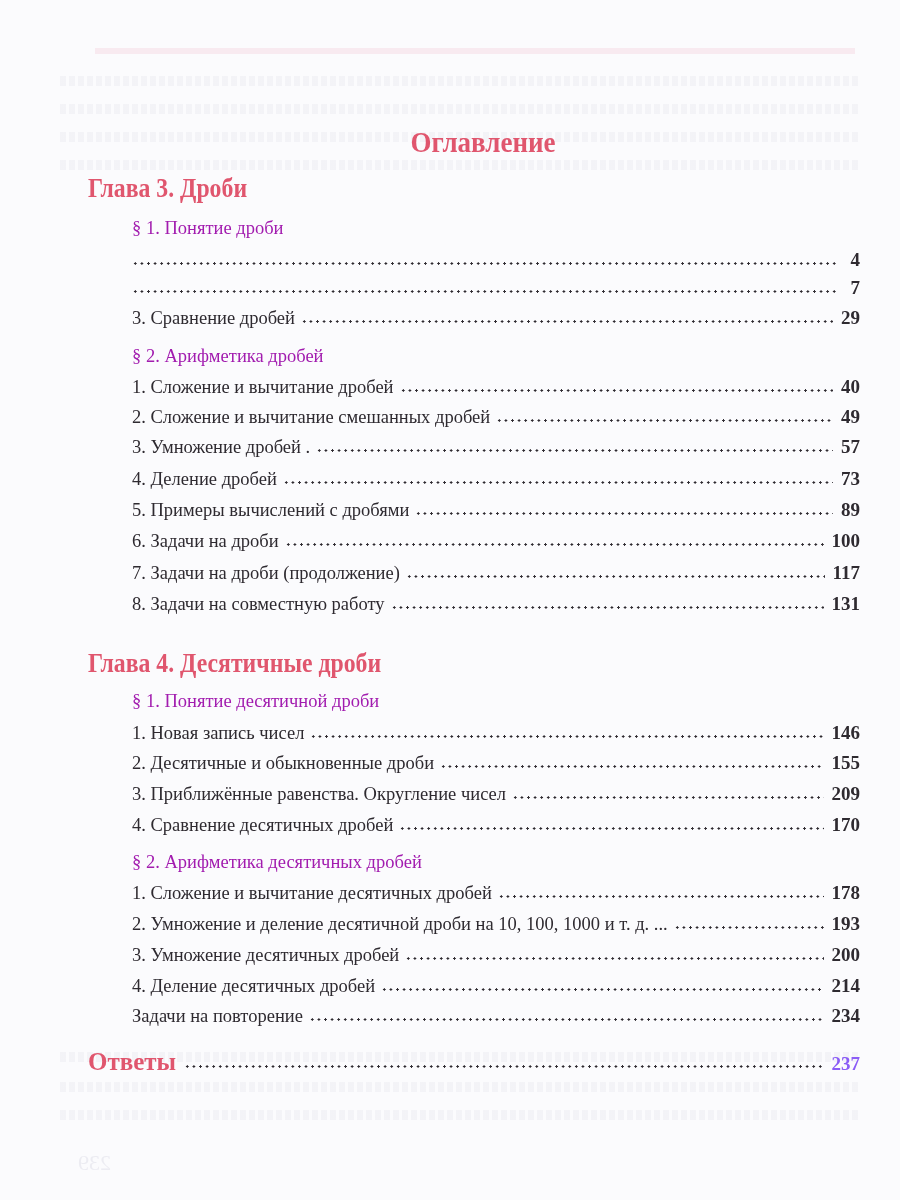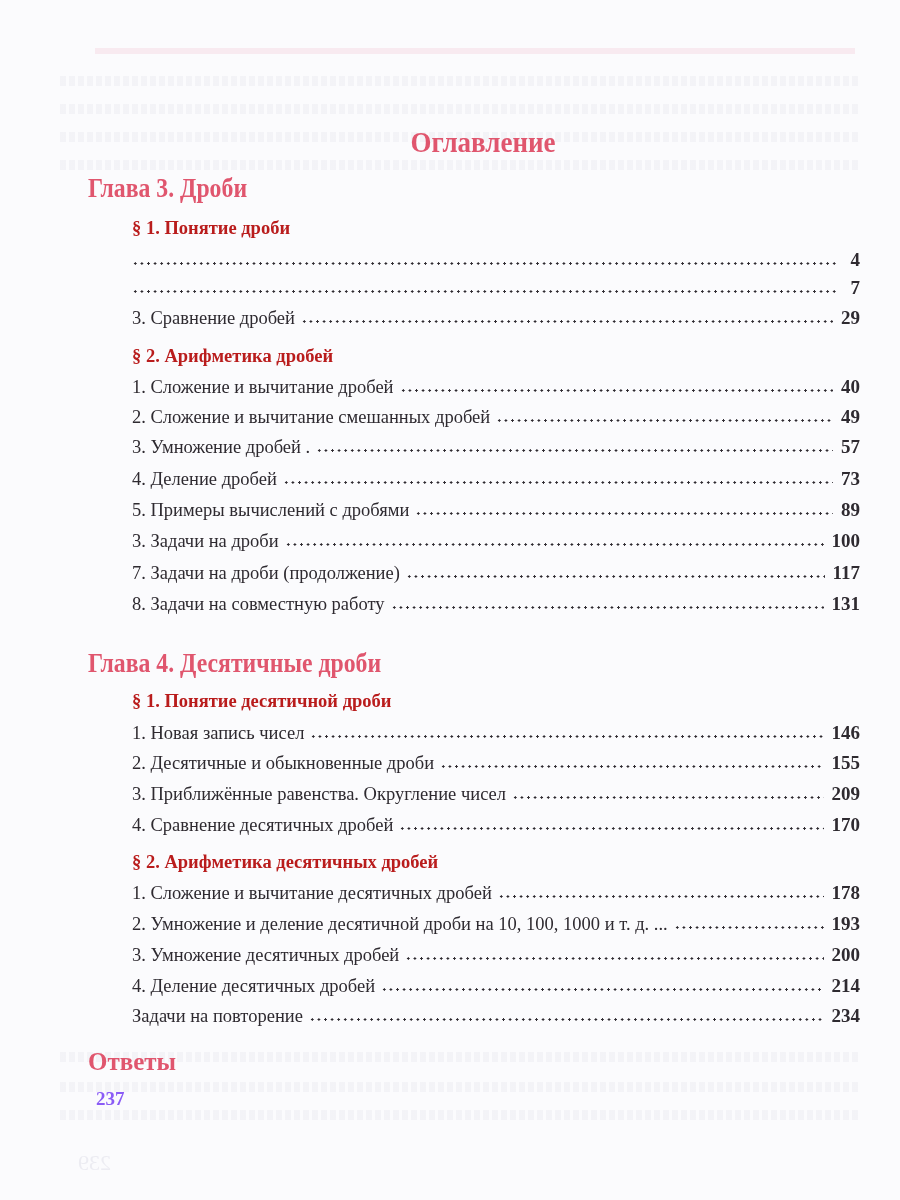--- a/index.html
+++ b/index.html
@@ -41,21 +41,21 @@
     .chapter {
       position: absolute; left: 88px;
       font-family: "Liberation Serif", serif;
       font-weight: bold; font-size: 27px; color: #e0566e;
       white-space: nowrap;
       transform: scaleX(0.88); transform-origin: left top;
     }
     .section {
       position: absolute; left: 132px;
       font-family: "Liberation Serif", serif;
-      font-weight: bold; font-size: 18.5px; color: #b91c1c;
+      font-weight: normal; font-size: 18.5px; color: #a21caf;
       white-space: nowrap;
     }
     .entry {
       position: absolute; left: 132px; width: 728px;
       display: flex; align-items: baseline;
       font-family: "Liberation Serif", serif;
       font-size: 18.5px; color: #2e2a30;
       white-space: nowrap;
     }
     .entry .label { flex: 0 0 auto; padding-right: 6px; }
@@ -65,21 +65,21 @@
       background-size: 6.6px 5px; background-repeat: repeat-x;
       background-position: left center;
     }
     .entry .pg {
       flex: 0 0 auto; padding-left: 8px; min-width: 16px; text-align: right;
       font-weight: bold; font-size: 19px;
     }
     .answers {
       position: absolute; left: 88px; width: 772px;
       display: flex; align-items: baseline;
-      font-family: "Liberation Serif", serif; white-space: nowrap; flex-direction: column;
+      font-family: "Liberation Serif", serif; white-space: nowrap;
     }
     .answers .label {
       font-weight: bold; font-size: 25px; color: #e0566e; padding-right: 8px;
     }
     .answers .dots {
       flex: 1 1 auto; align-self: flex-end; height: 5px; margin-bottom: 7px;
       background-image: radial-gradient(circle, #2e2a30 1px, transparent 1.3px);
       background-size: 6.6px 5px; background-repeat: repeat-x;
     }
     .answers .pg { font-weight: bold; font-size: 19px; color: #8b5cf6; padding-left: 8px; }
@@ -139,21 +139,21 @@
     <span class="label">4. Деление дробей</span>
     <span class="dots"></span>
     <span class="pg">73</span>
   </div>
   <div class="entry" style="top:499px">
     <span class="label">5. Примеры вычислений с дробями</span>
     <span class="dots"></span>
     <span class="pg">89</span>
   </div>
   <div class="entry" style="top:530px">
-    <span class="label">3. Задачи на дроби</span>
+    <span class="label">6. Задачи на дроби</span>
     <span class="dots"></span>
     <span class="pg">100</span>
   </div>
   <div class="entry" style="top:562px">
     <span class="label">7. Задачи на дроби (продолжение)</span>
     <span class="dots"></span>
     <span class="pg">117</span>
   </div>
   <div class="entry" style="top:593px">
     <span class="label">8. Задачи на совместную работу</span>

